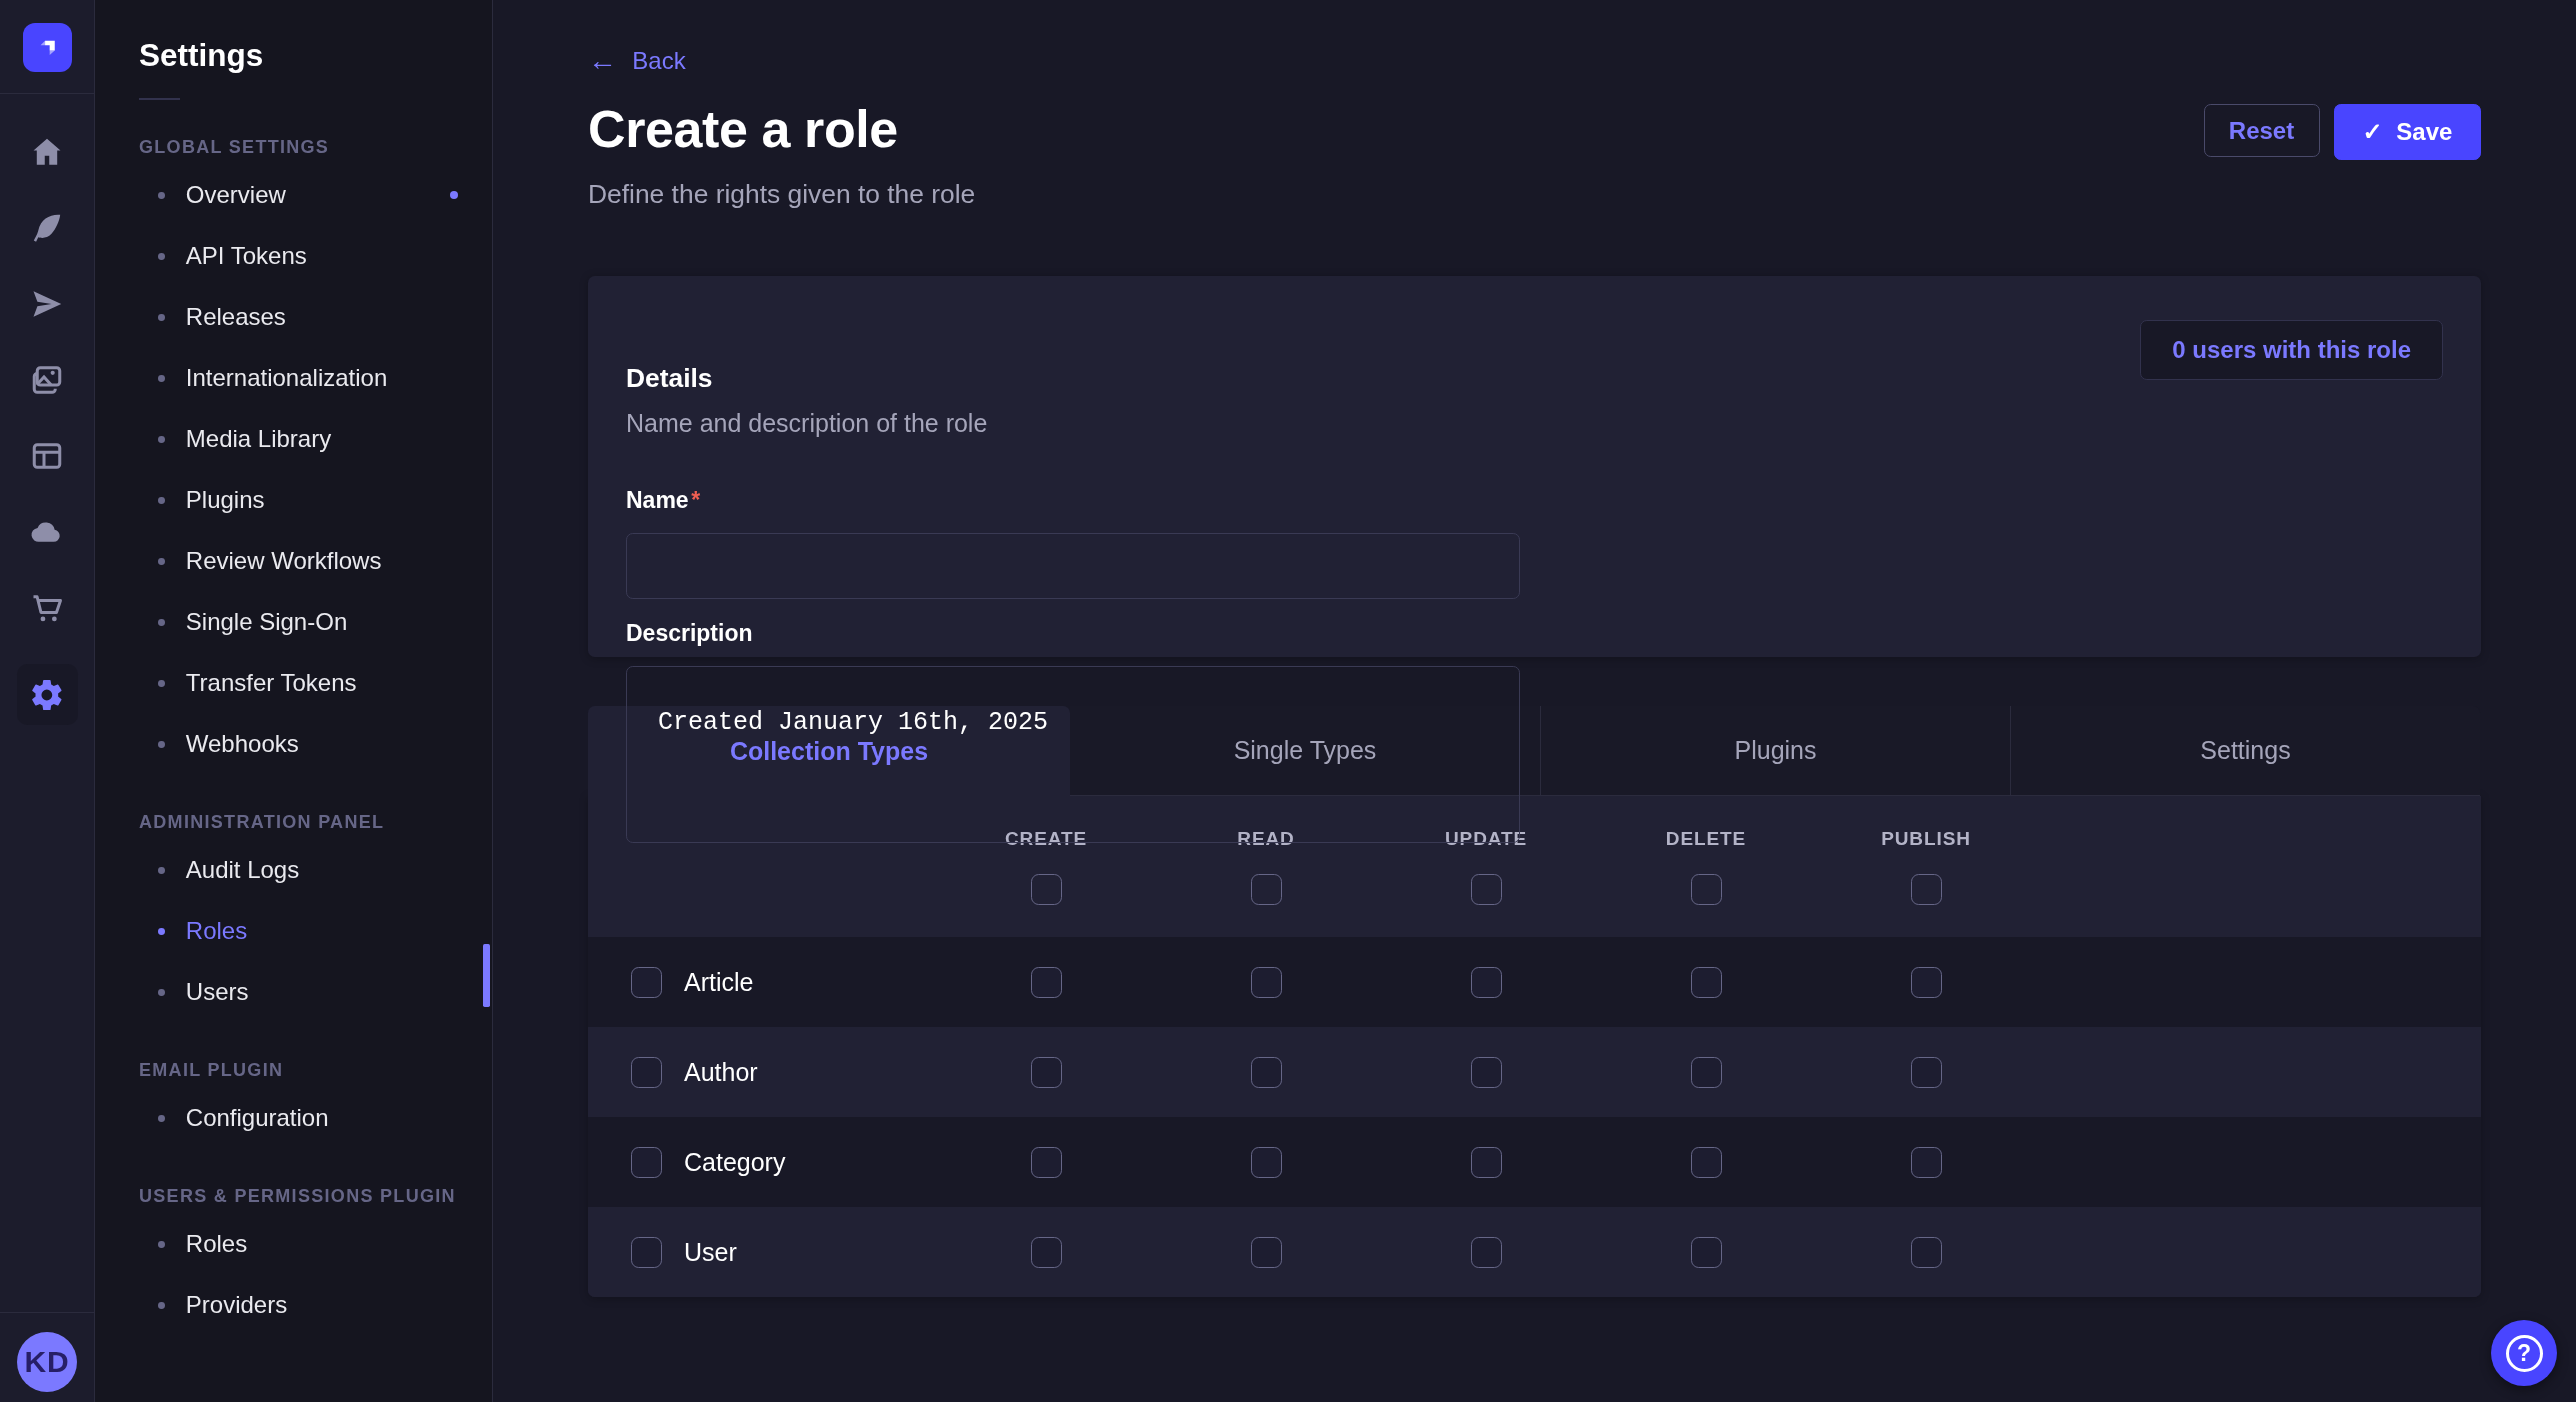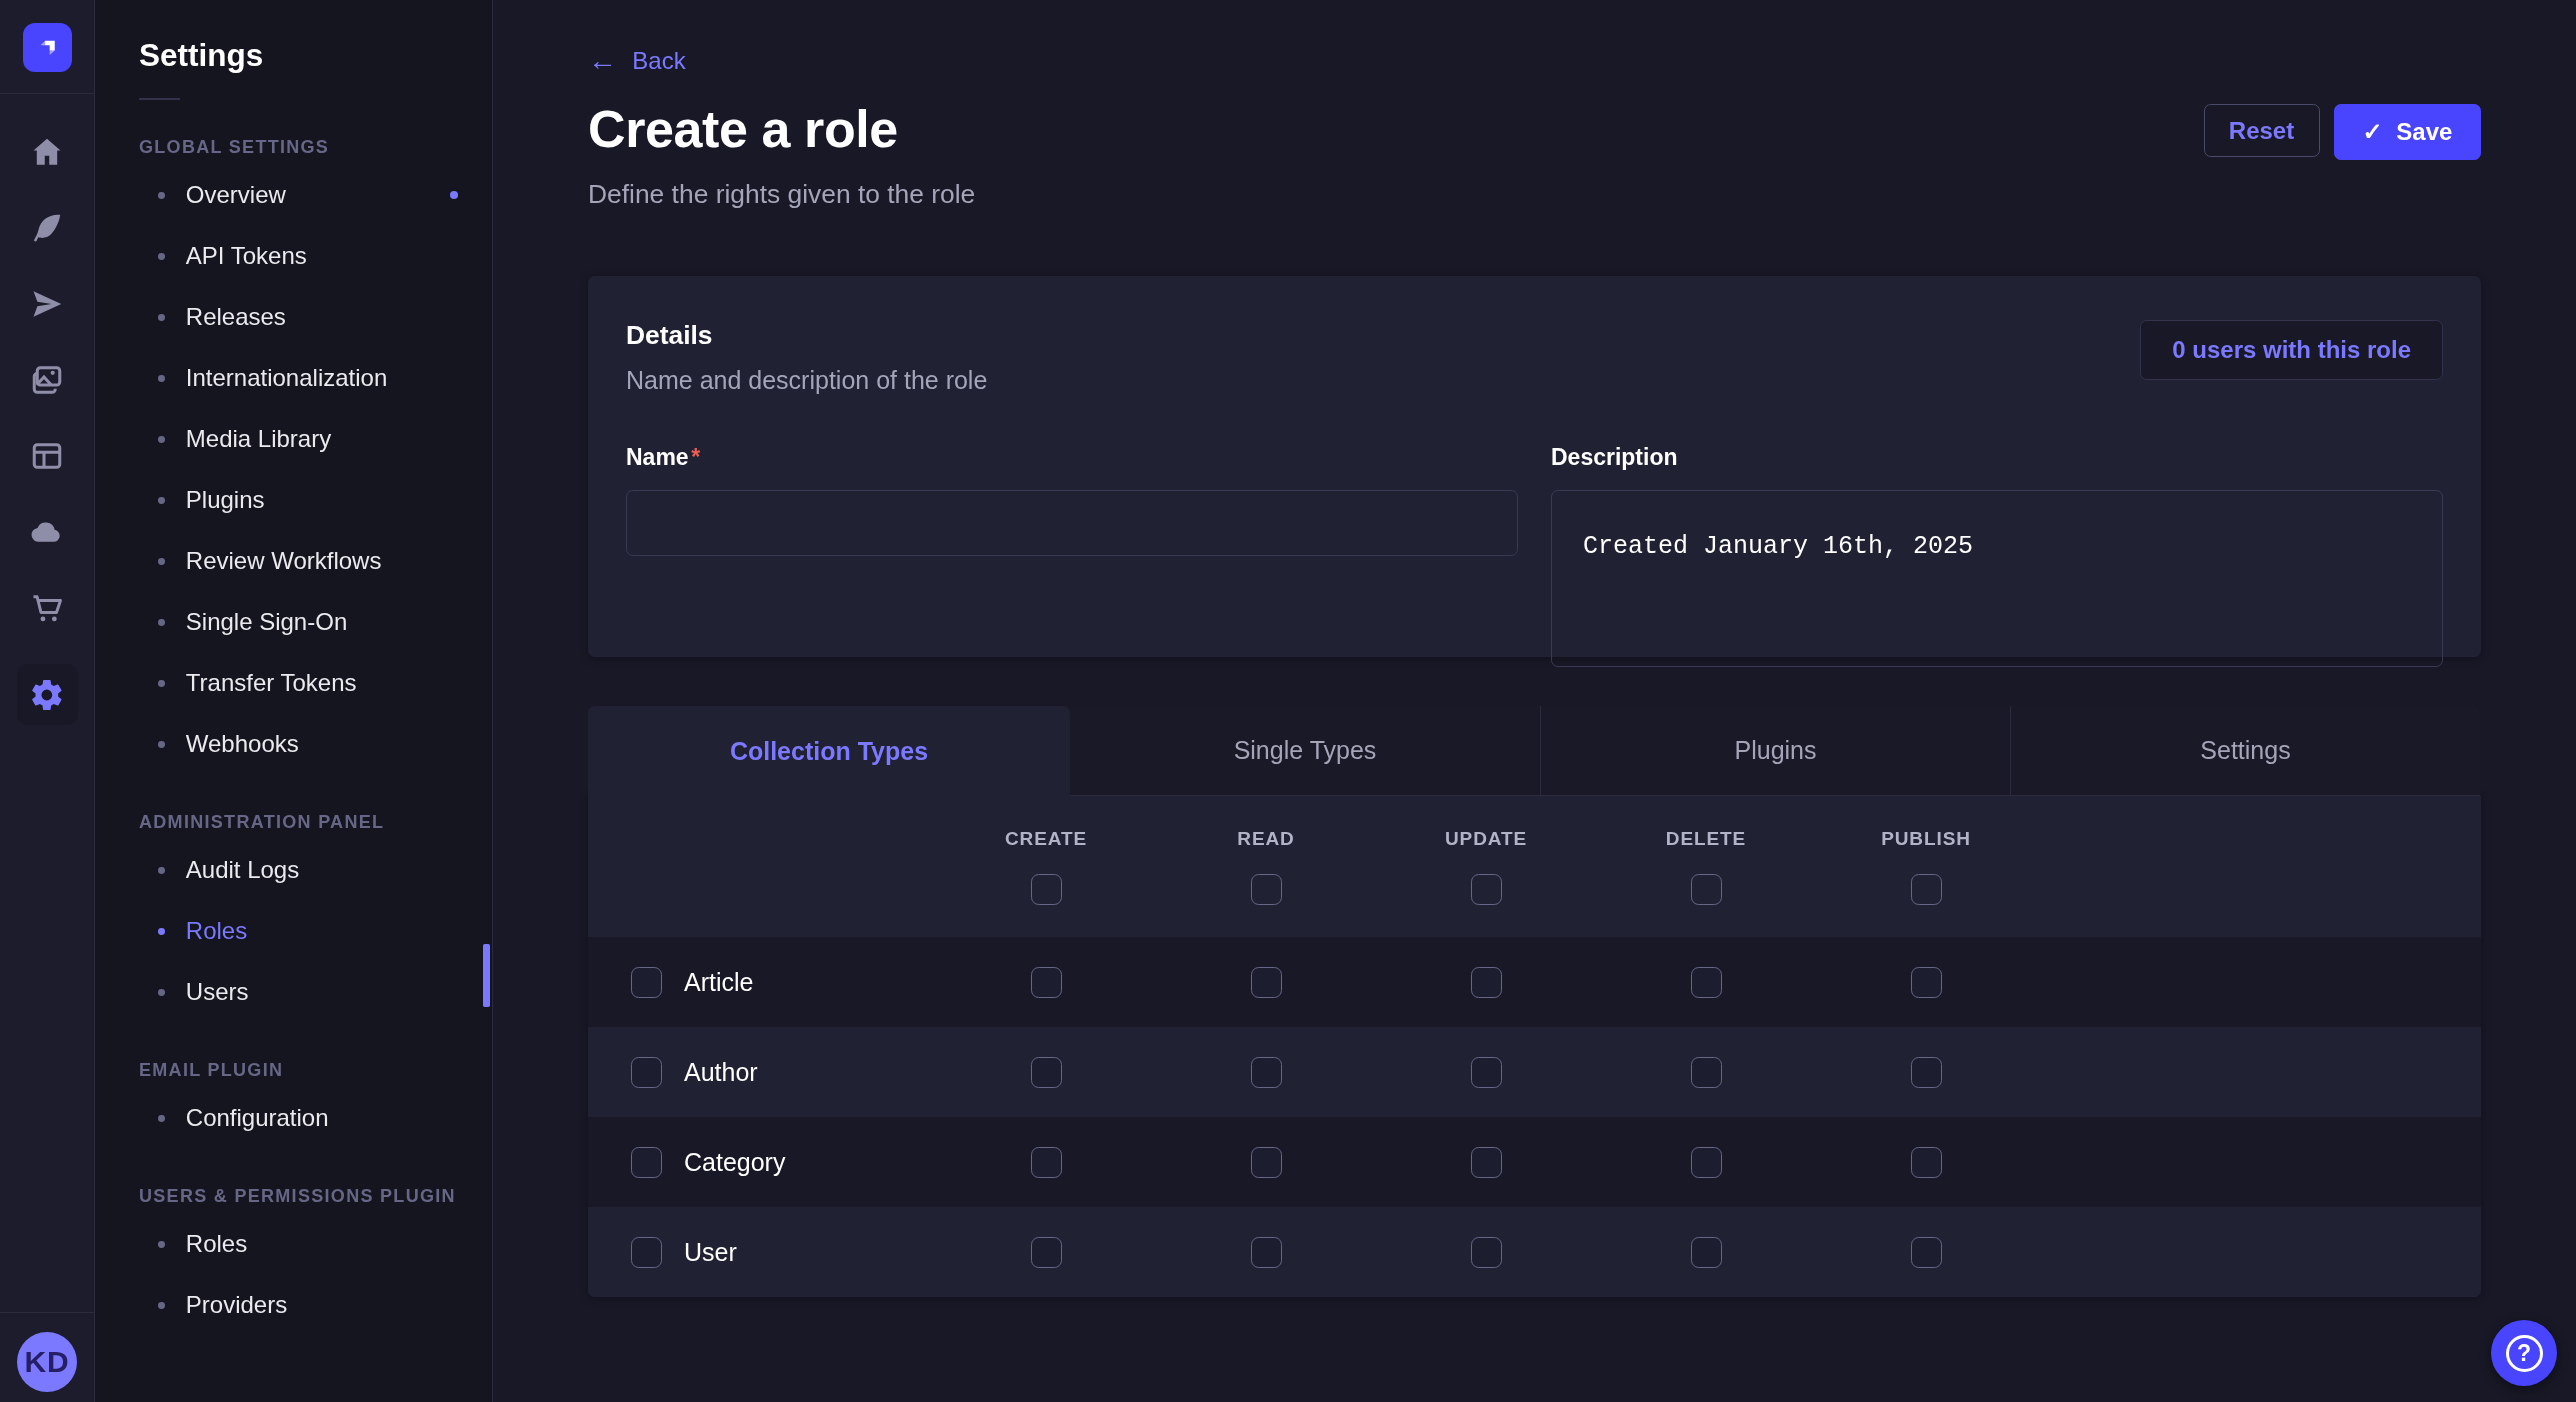--- a/index.html
+++ b/index.html
@@ -66,28 +66,28 @@
   .btn { border-radius:6.8px; font-size:24px; font-weight:bold; display:flex; align-items:center; justify-content:center; cursor:pointer; }
   .btn-reset { width:116px; height:53px; background:transparent; border:1.7px solid #4a4a6a; color:#7b79ff; }
   .btn-save { width:147px; height:56px; background:#4945ff; border:1.7px solid #4945ff; color:#ffffff; gap:13.6px; }
   .check-glyph { font-size:24px; }
 
   
   .card {
     margin-top:66px; width:1893px; height:381px; background:#212134; border-radius:6.8px;
     padding:44px 38px 0 38px; position:relative; box-shadow:0 1.7px 8.5px rgba(0,0,0,.25);
   }
-  .card-title { font-size:26.4px; font-weight:bold; color:#ffffff; }
+  .card-title { font-size:26.4px; font-weight:bold; color:#ffffff;margin-top:43px; }
   .card-subtitle { margin-top:15.3px; font-size:25px; color:#a5a5ba; }
   .users-btn {
     position:absolute; top:44px; right:38px; height:60px; padding:0 31px;
     background:#181826; border:1.7px solid #32324d; border-radius:6.8px;
     display:flex; align-items:center; font-size:24px; font-weight:bold; color:#7b79ff; cursor:pointer;
   }
-  .fields-row { margin-top:49px; display:flex; gap:33px; }
+  .fields-row { margin-top:49px; display:flex; gap:21px;flex-direction:column; }
   .field-col { width:894px; }
   .field-label { font-size:23px; font-weight:bold; color:#ffffff; margin-bottom:19px; }
   .required-mark { color:#ee5e52; margin-left:2.6px; }
   .text-input {
     width:100%; height:66px; background:transparent; border:1.7px solid #3a3a54; border-radius:6.8px;
     color:#ffffff; font-size:25px; padding:0 31px; font-family:"Liberation Sans", sans-serif; outline:none;
   }
   .textarea {
     width:100%; height:177px; background:transparent; border:1.7px solid #3a3a54; border-radius:6.8px;
     color:#ffffff; font-size:25px; padding:38px 31px; font-family:Liberation Mono, monospace;

